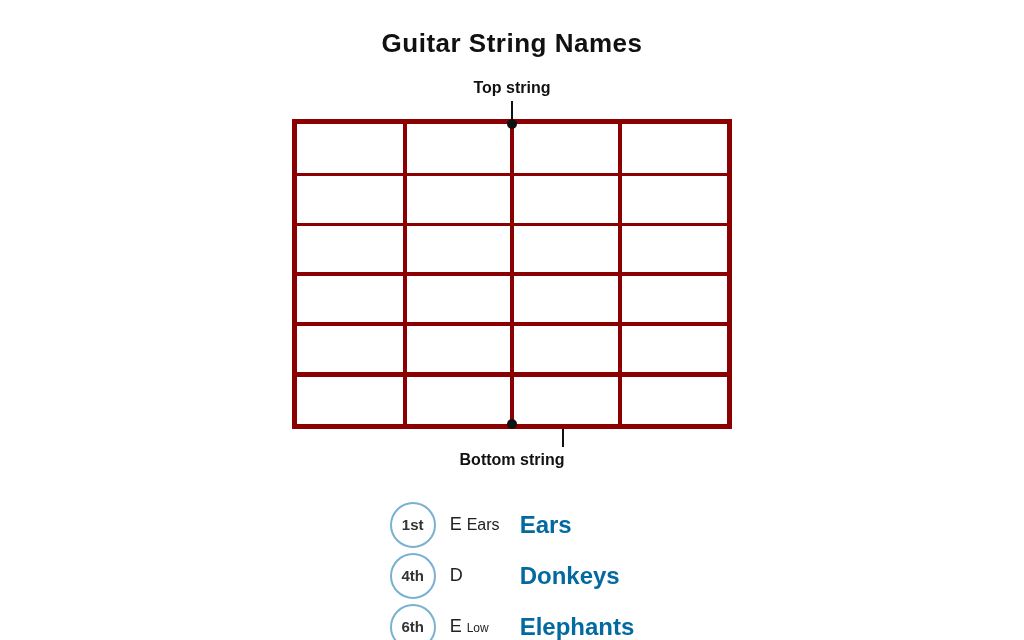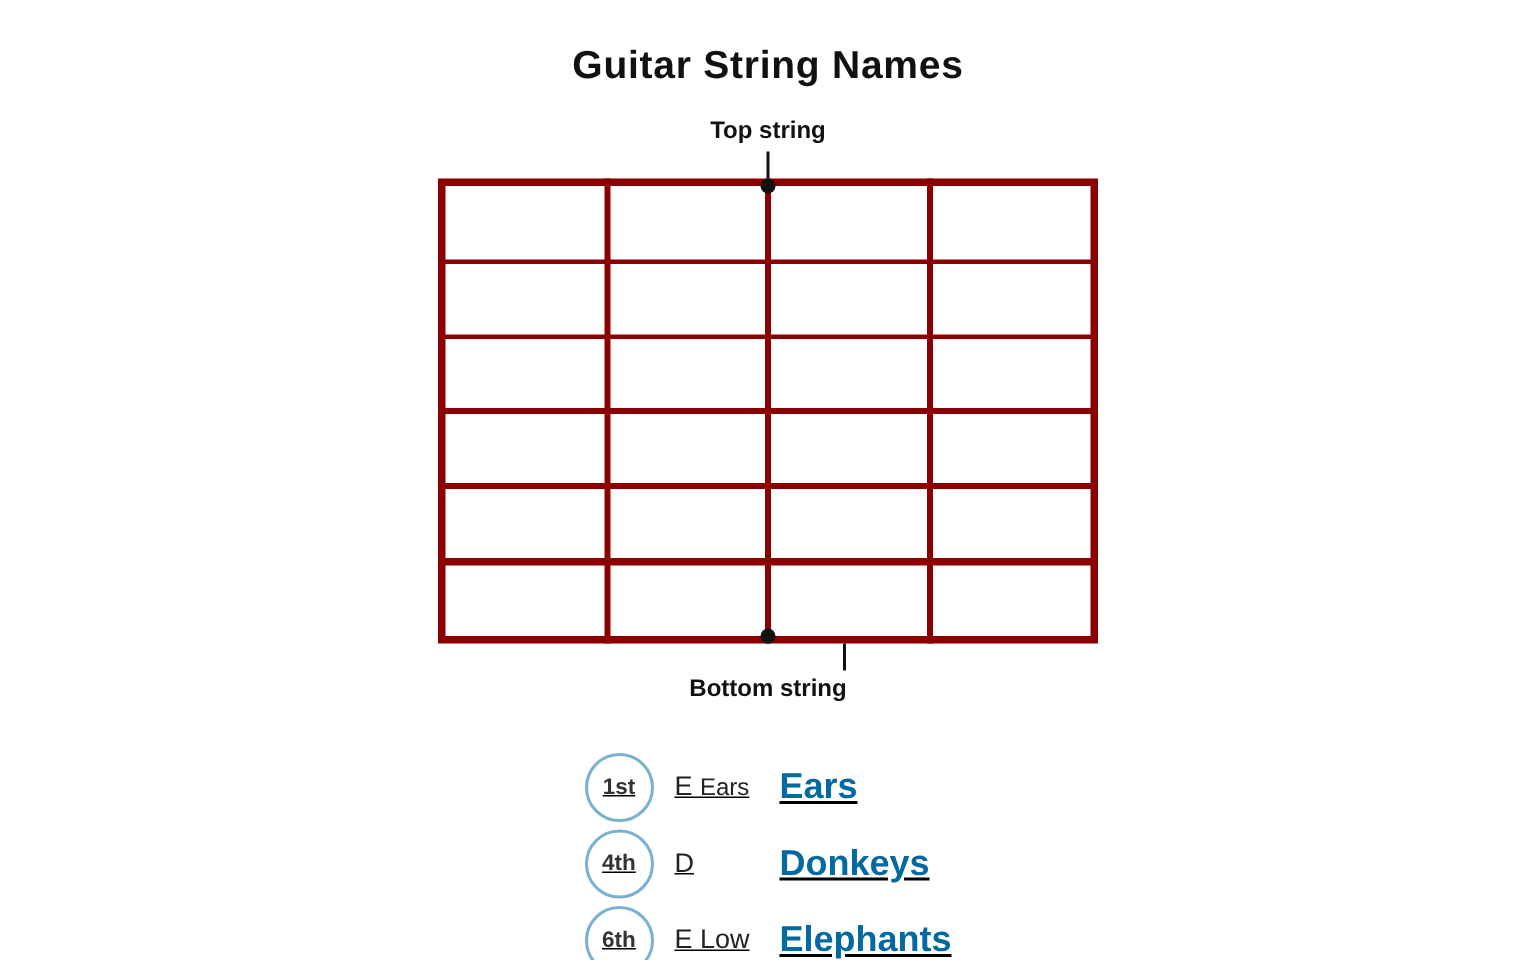--- a/index.html
+++ b/index.html
@@ -111,21 +111,20 @@
       display: flex;
       flex-direction: column;
       gap: 0px;
       justify-content: center;
     }
     .string-row {
       display: flex;
       flex-direction: row;
       align-items: center;
       height: 51px;
-      text-decoration: underline;
     }
     .string-badge {
       width: 46px;
       height: 46px;
       border-radius: 50%;
       border: 2px solid #7ab0d0;
       display: flex;
       align-items: center;
       justify-content: center;
       font-size: 15px;
@@ -194,17 +193,17 @@
         <div class="string-note">E <span style="font-weight:400;font-size:16px;">Ears</span></div>
         <div class="string-mnemonic">Ears</div>
       </div>
       <div class="string-row">
         <div class="string-badge">4th</div>
         <div class="string-note">D</div>
         <div class="string-mnemonic">Donkeys</div>
       </div>
       <div class="string-row">
         <div class="string-badge">6th</div>
-        <div class="string-note">E <span style="font-weight:400;font-size:18px;margin-top:24px;">Low</span></div>
+        <div class="string-note">E <span style="font-weight:400;font-size:12px;margin-top:24px;">Low</span></div>
         <div class="string-mnemonic">Elephants</div>
       </div>
     </div>
 </div>
 
 </body></html>

